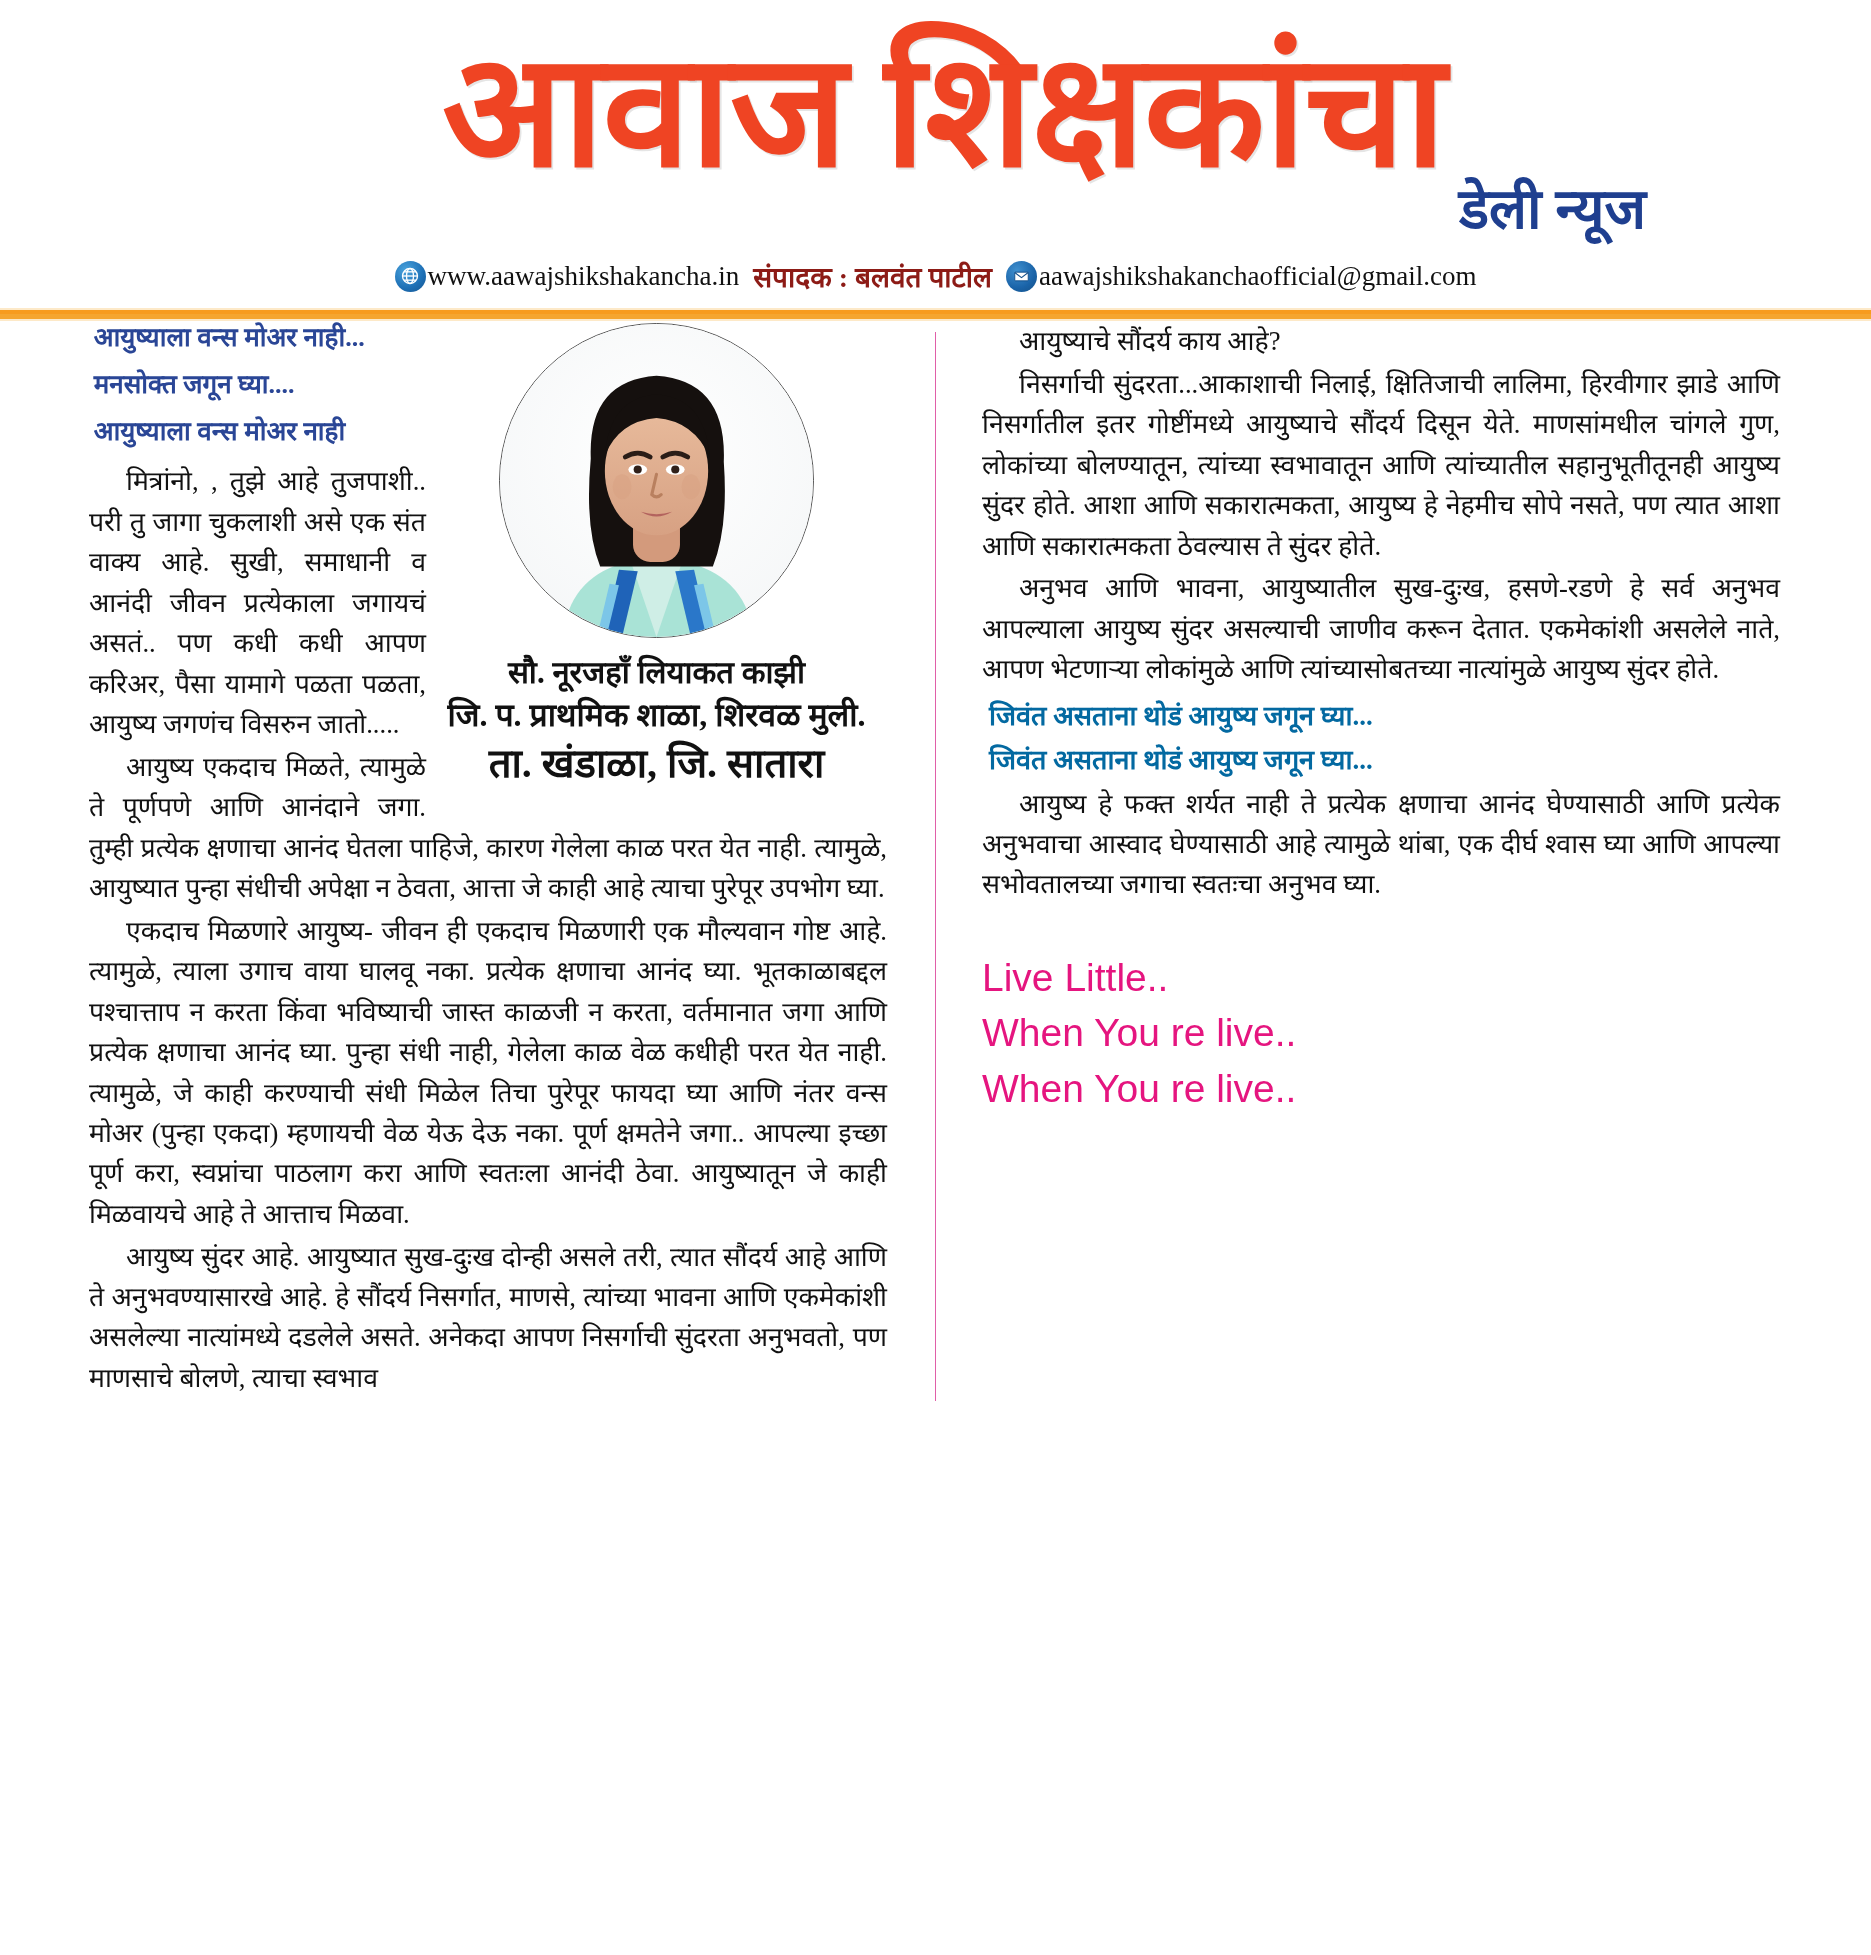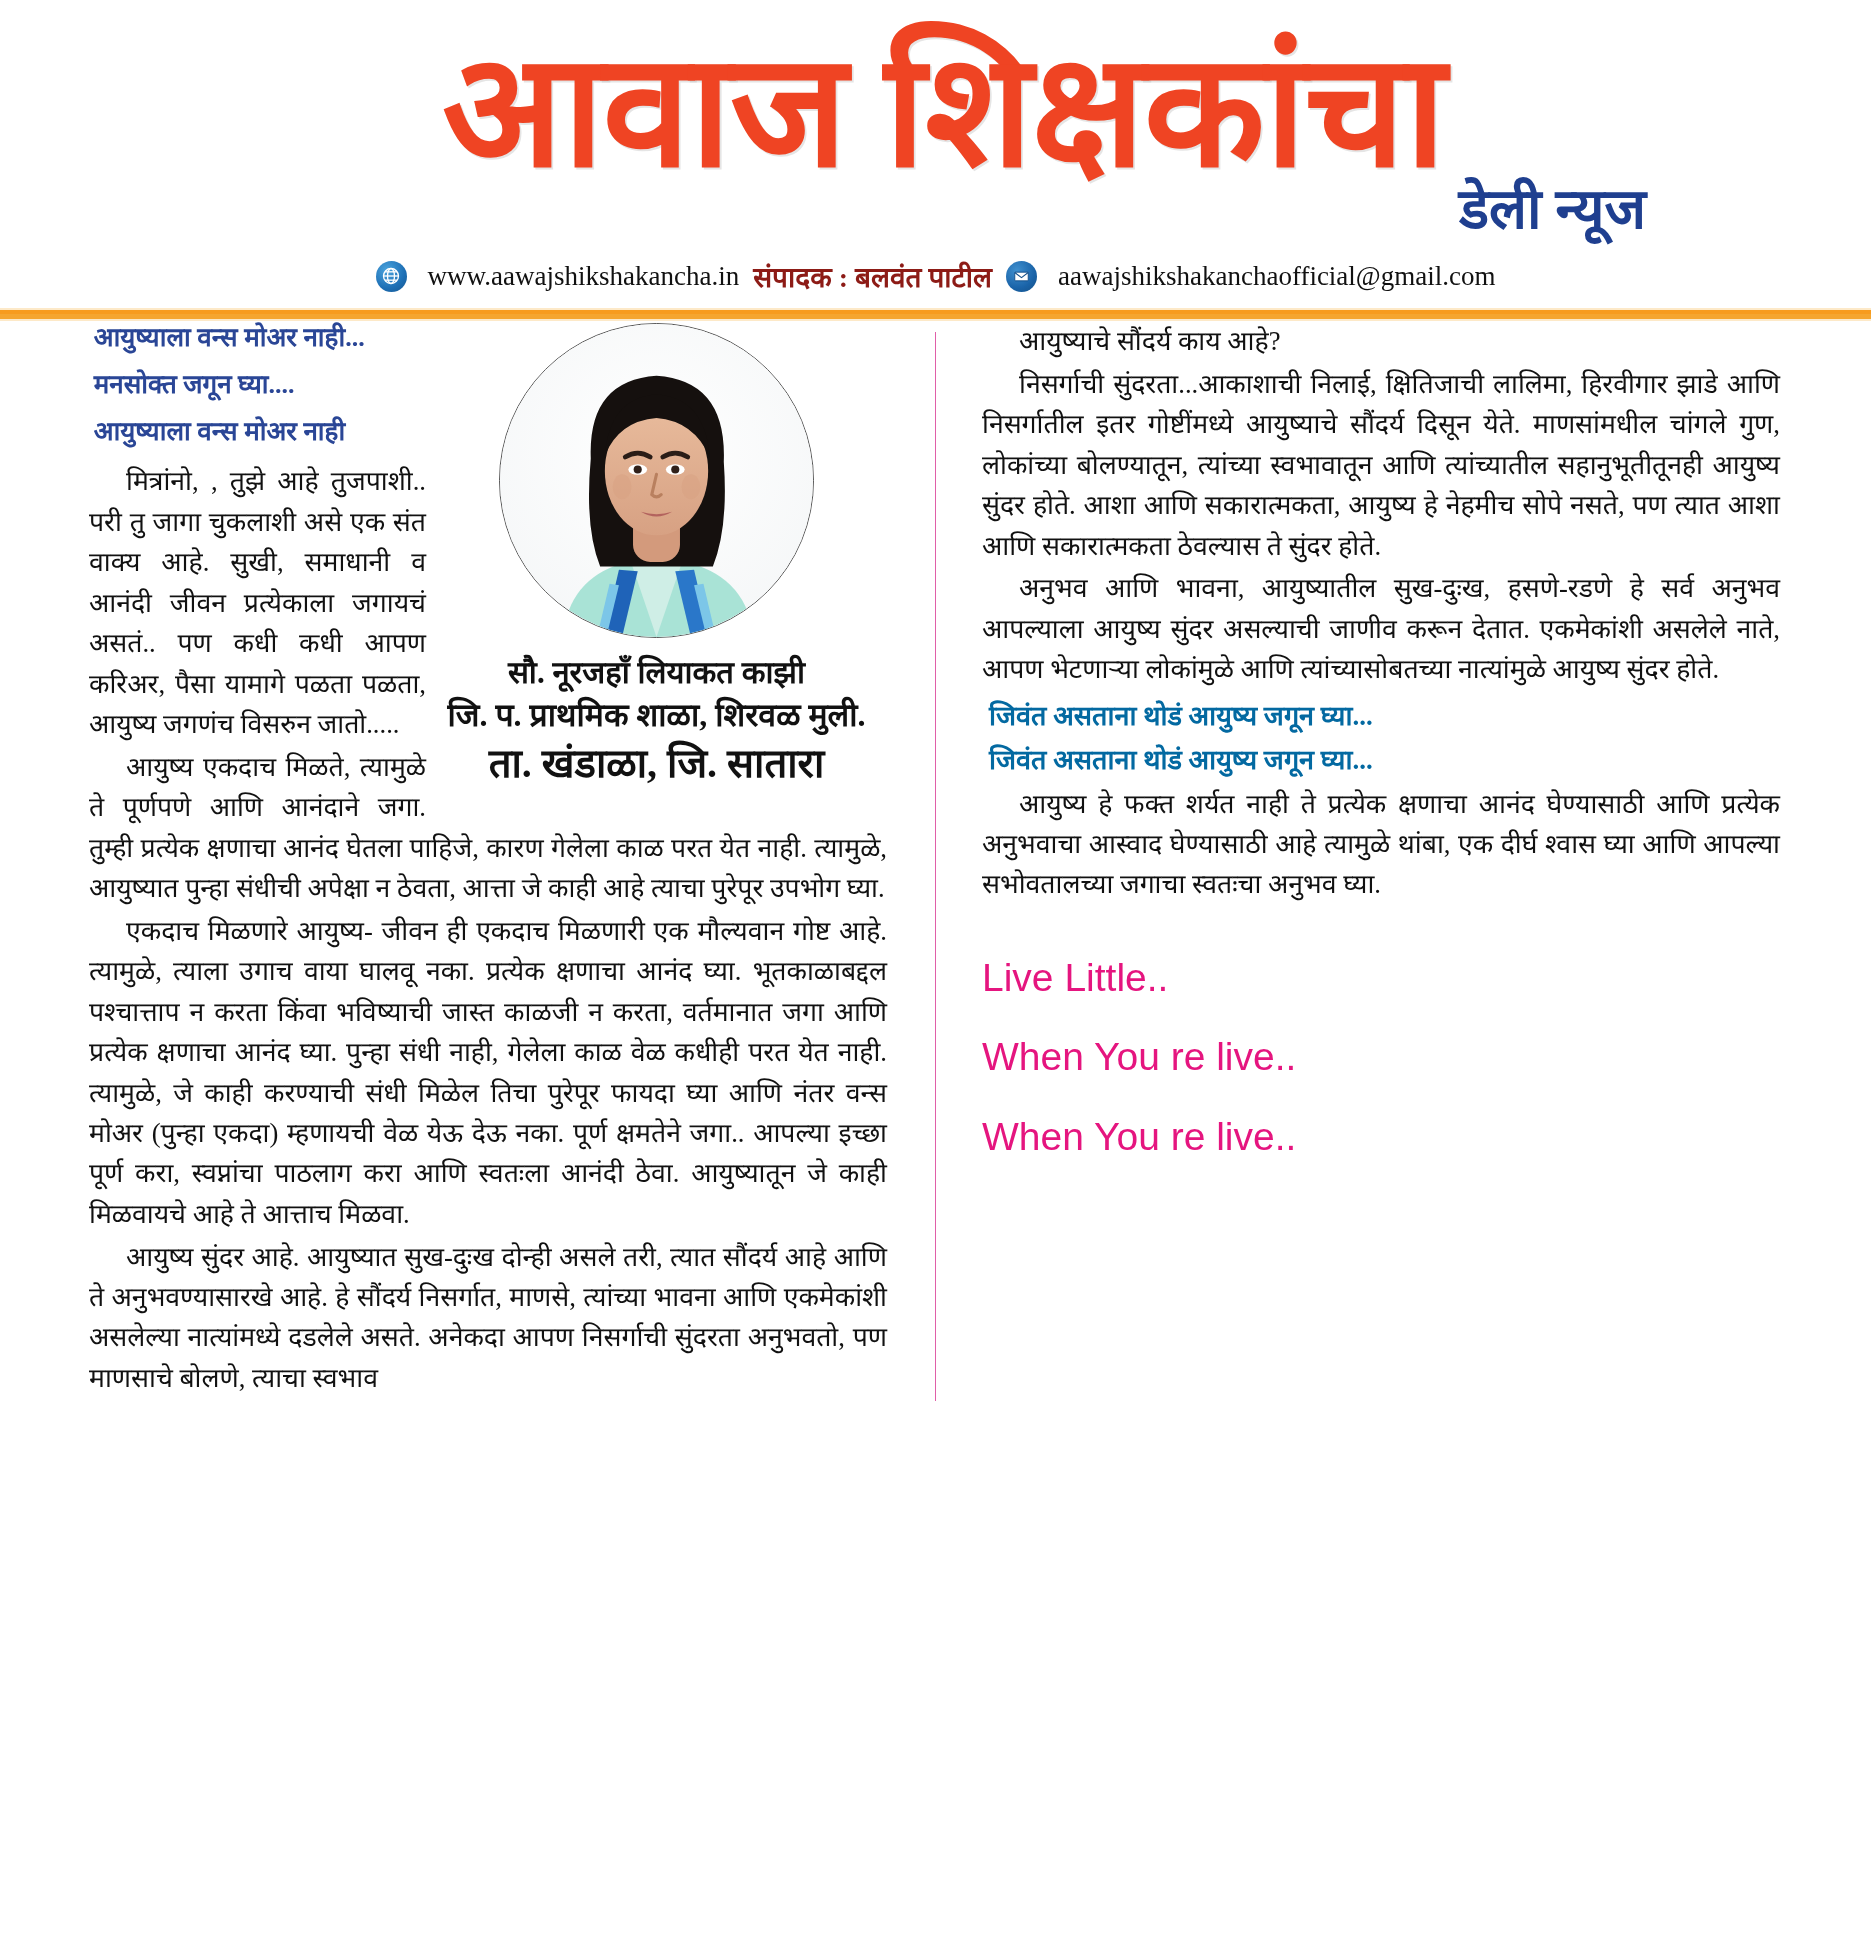--- a/index.html
+++ b/index.html
@@ -57,21 +57,21 @@
     display: flex;
     align-items: center;
     justify-content: center;
     gap: 14px;
     margin-top: 20px;
     padding-bottom: 10.6px;
   }
   .contact-group {
     display: flex;
     align-items: center;
-    gap: 21px;
+    gap: 2px;
   }
   .c-icon {
     width: 31px;
     height: 31px;
     border-radius: 50%;
     display: inline-flex;
     align-items: center;
     justify-content: center;
     flex: 0 0 auto;
   }
@@ -210,21 +210,21 @@
   .credit .l3 { font-size: 40px; }
 
   .pink-block {
     margin-top: 45px;
     font-family: "Liberation Sans", "DejaVu Sans", sans-serif;
     color: #e5157f;
     font-size: 39px;
     line-height: 1.42;
     text-indent: 0;
   }
-  .pink-block div { white-space: nowrap; margin-top: 24px; }
+  .pink-block div { white-space: nowrap; }
 </style>
 </head>
 <body>
 
 <div class="masthead">
 
 
   <div class="paper-title">आवाज शिक्षकांचा</div>
 
   <div class="paper-subtitle">डेली न्यूज</div>

